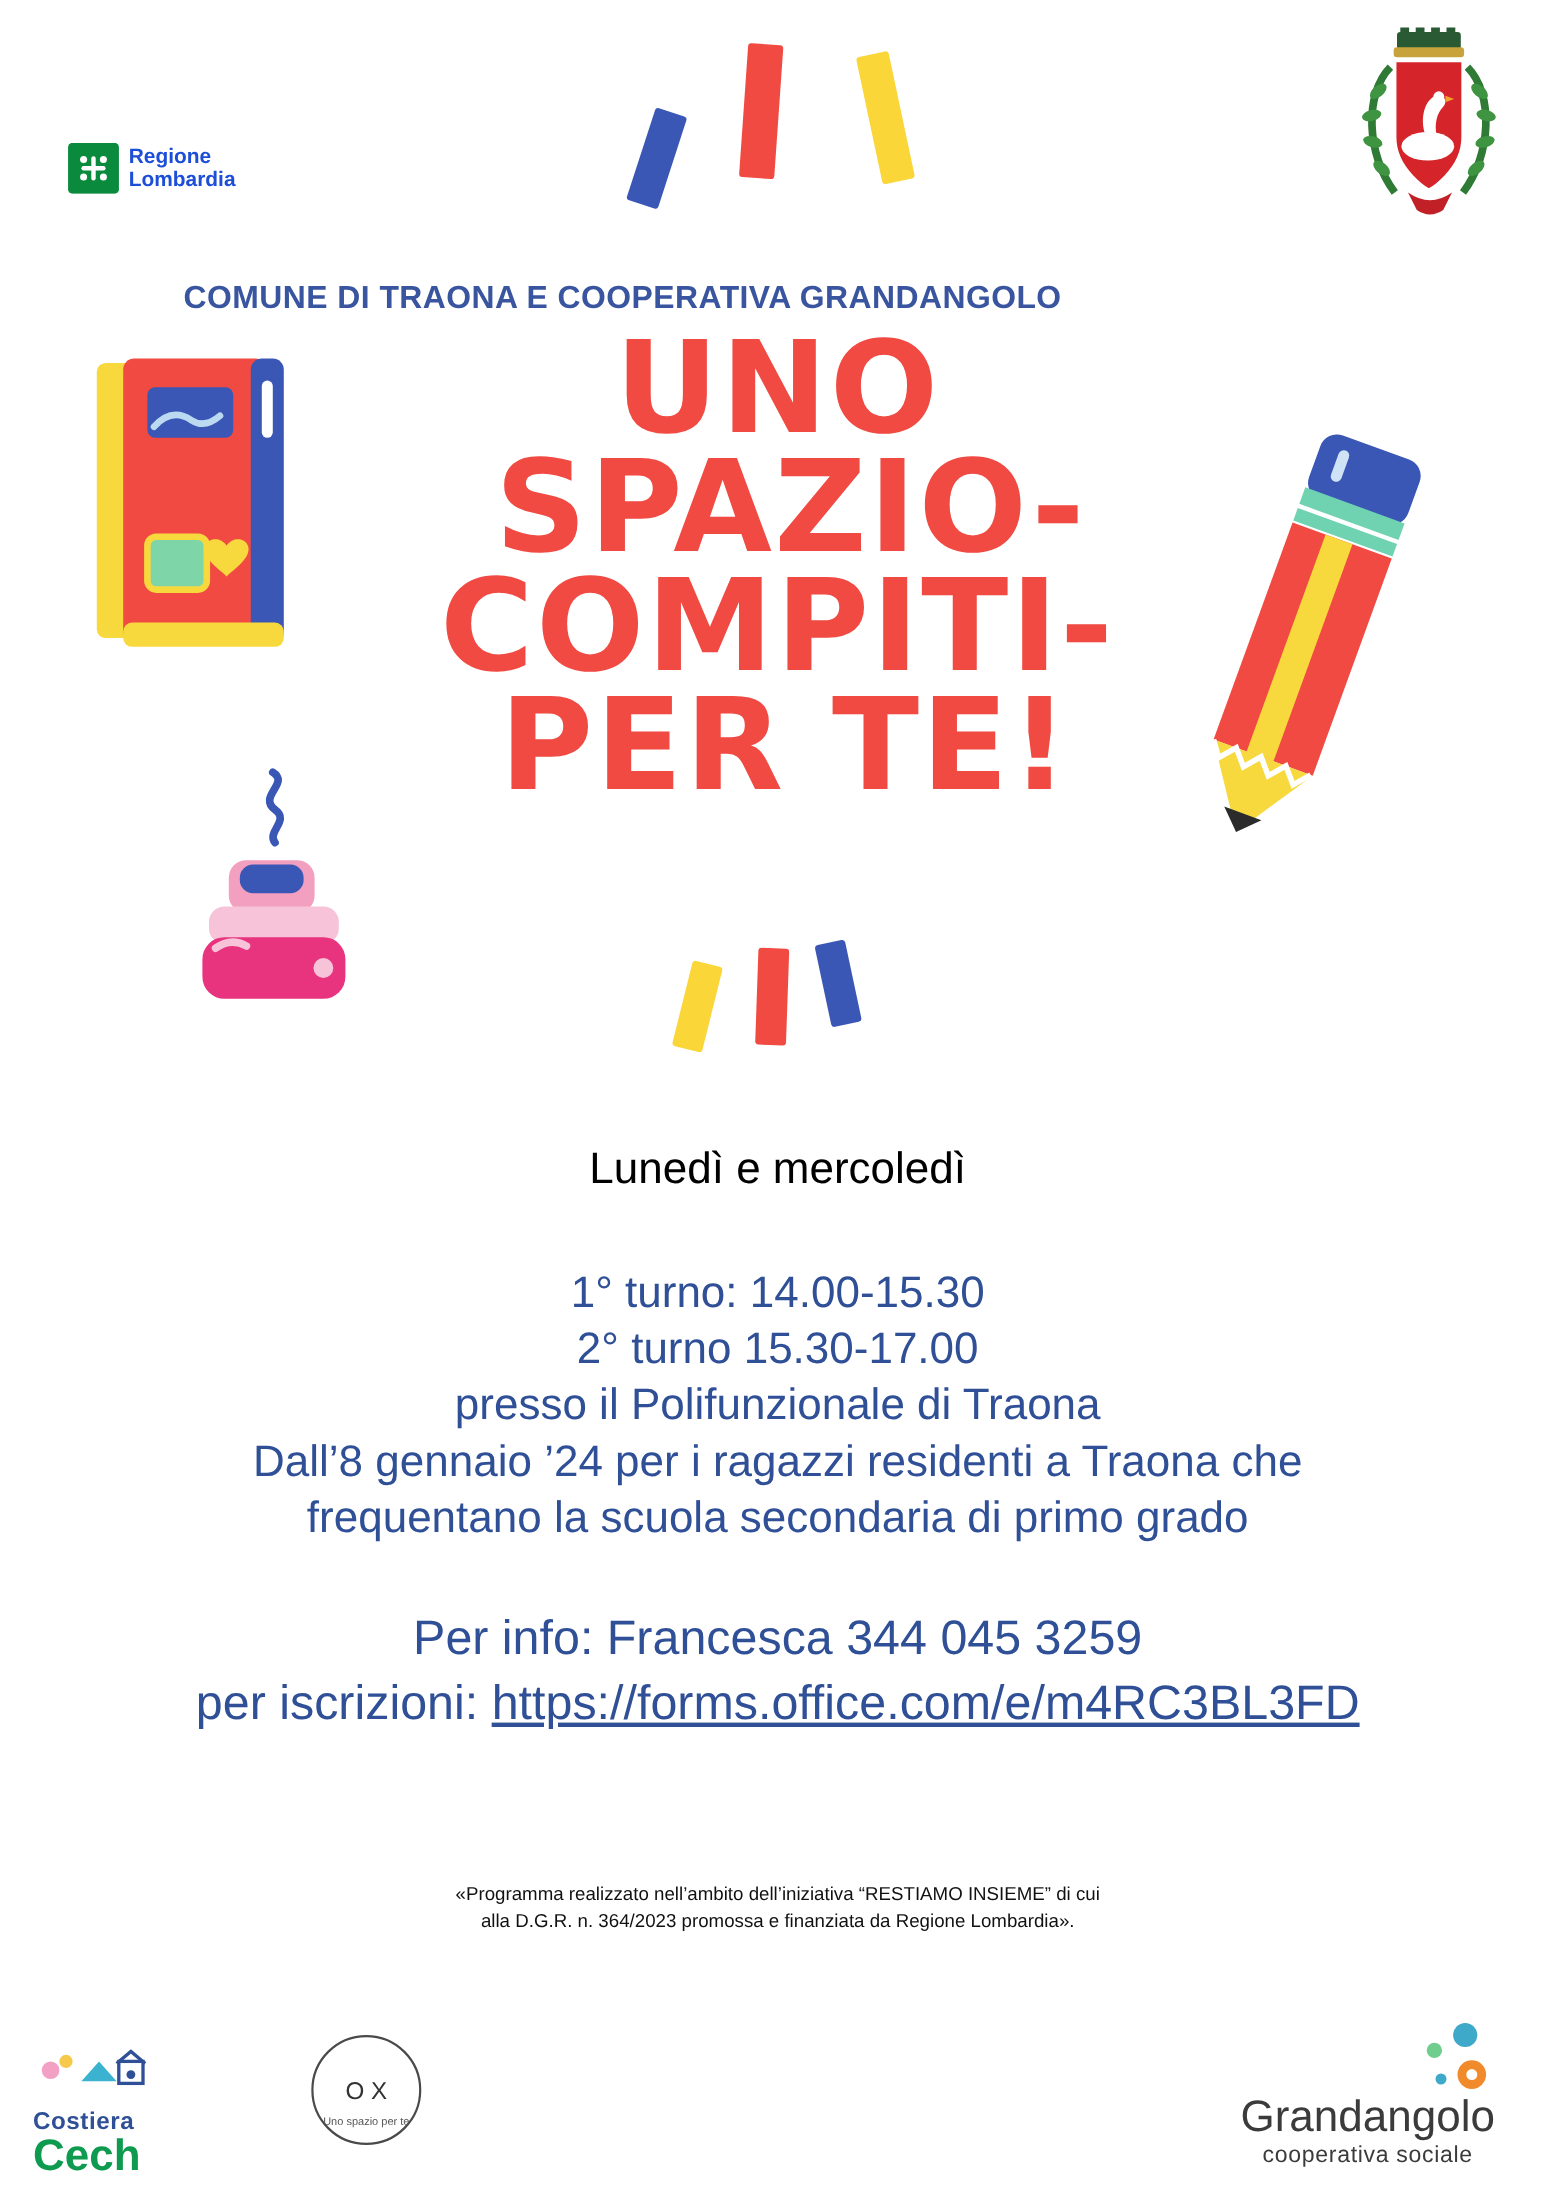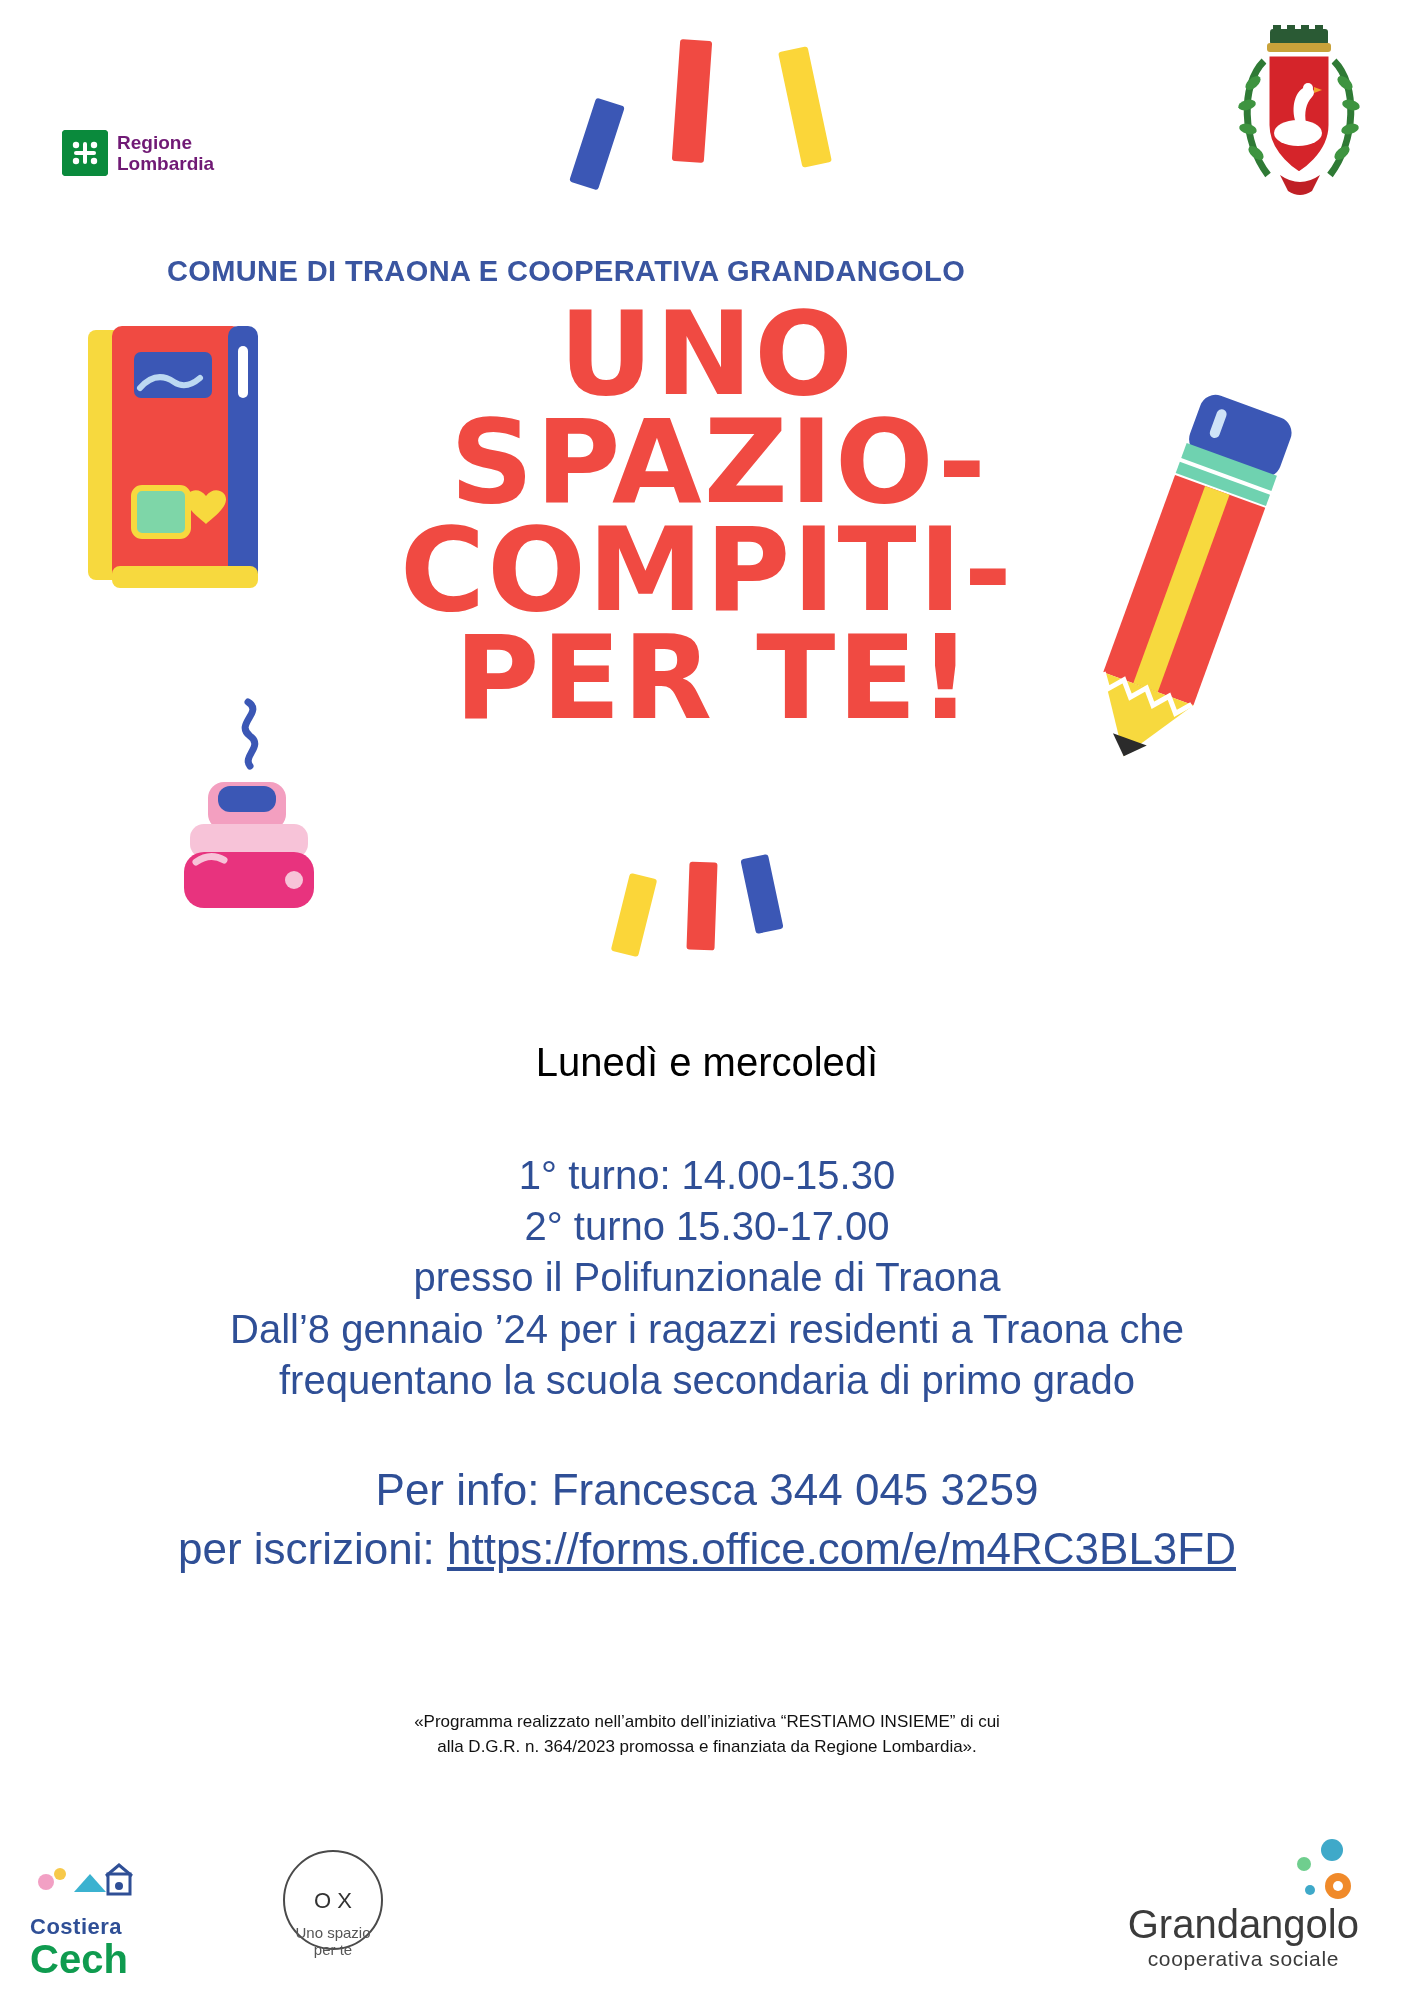--- a/index.html
+++ b/index.html
@@ -30,21 +30,21 @@
     height: 46px;
     background: #0a8a3c;
     border-radius: 4px;
     position: relative;
   }
   .regione-text {
     font-family: "Liberation Sans", sans-serif;
     font-size: 19px;
     font-weight: bold;
     line-height: 1.12;
-    color: #701a75;
+    color: #1d4ed8;
   }
 
   
   .crest {
     position: absolute;
     right: 50px;
     top: 25px;
     width: 130px;
     height: 175px;
   }
@@ -350,21 +350,21 @@
       <rect x="78" y="14" width="22" height="20" fill="#ffffff" stroke="#2f4f96" stroke-width="3"></rect>
       <path d="M76 16 l13 -11 l13 11" fill="none" stroke="#2f4f96" stroke-width="3"></path>
       <circle cx="89" cy="26" r="4" fill="#2f4f96"></circle>
     </svg>
     <div class="c1">Costiera</div>
     <div class="c2">Cech</div>
   </div>
 
   <div class="ox-logo">
     <div style="font-size:22px; font-weight:normal; color:#333; margin-top:36px;">O X</div>
-    <div style="font-size:15px; color:#555; margin-top:10px;">Uno spazio per te</div>
+    <div style="font-size:10px; color:#555; margin-top:10px;">Uno spazio per te</div>
   </div>
 
   <div class="dots" style="right:60px; top:-12px;">
     <svg width="90" height="70" viewBox="0 0 90 70" aria-hidden="true">
       <circle cx="68" cy="12" r="11" fill="#3fa9c9"></circle>
       <circle cx="40" cy="26" r="7" fill="#6fce8e"></circle>
       <circle cx="74" cy="48" r="13" fill="#f08a2a"></circle>
       <circle cx="74" cy="48" r="5" fill="#ffffff"></circle>
       <circle cx="46" cy="52" r="5" fill="#3fa9c9"></circle>
     </svg>

